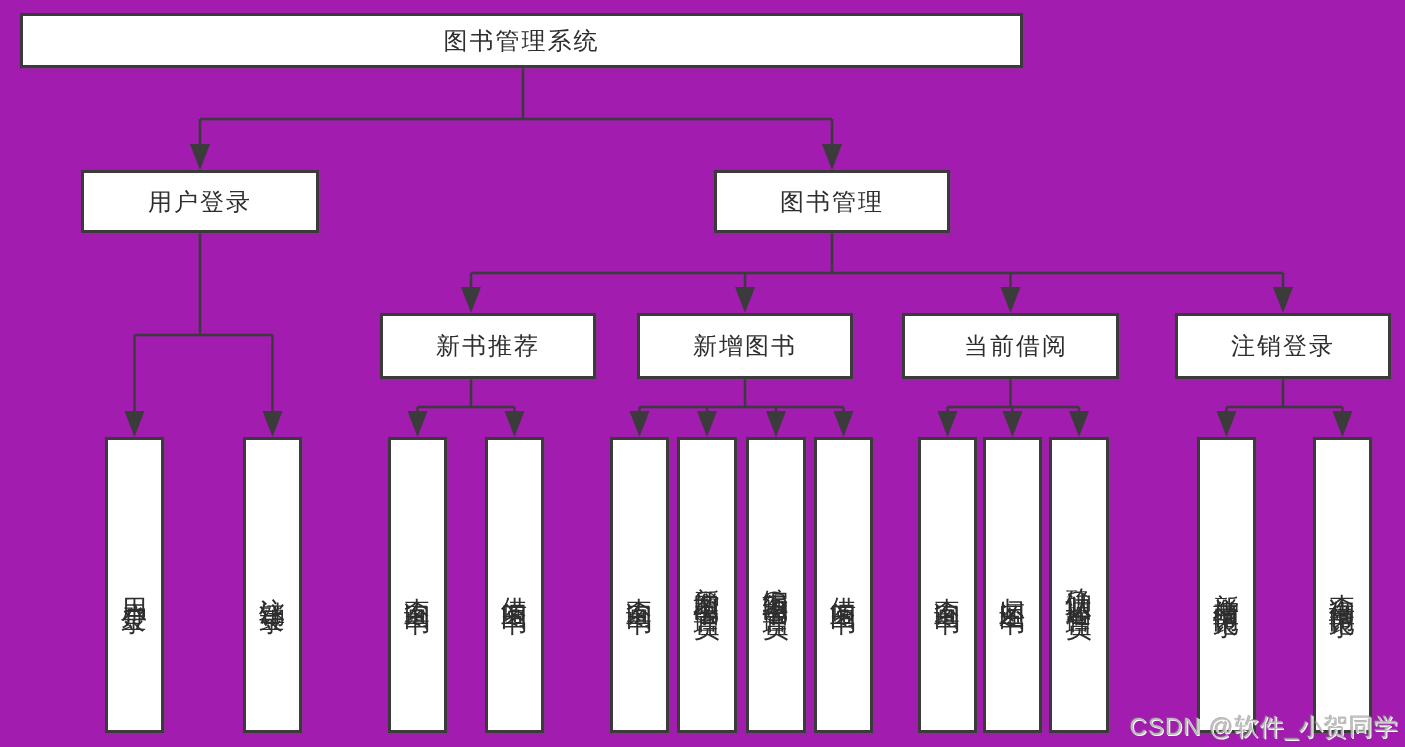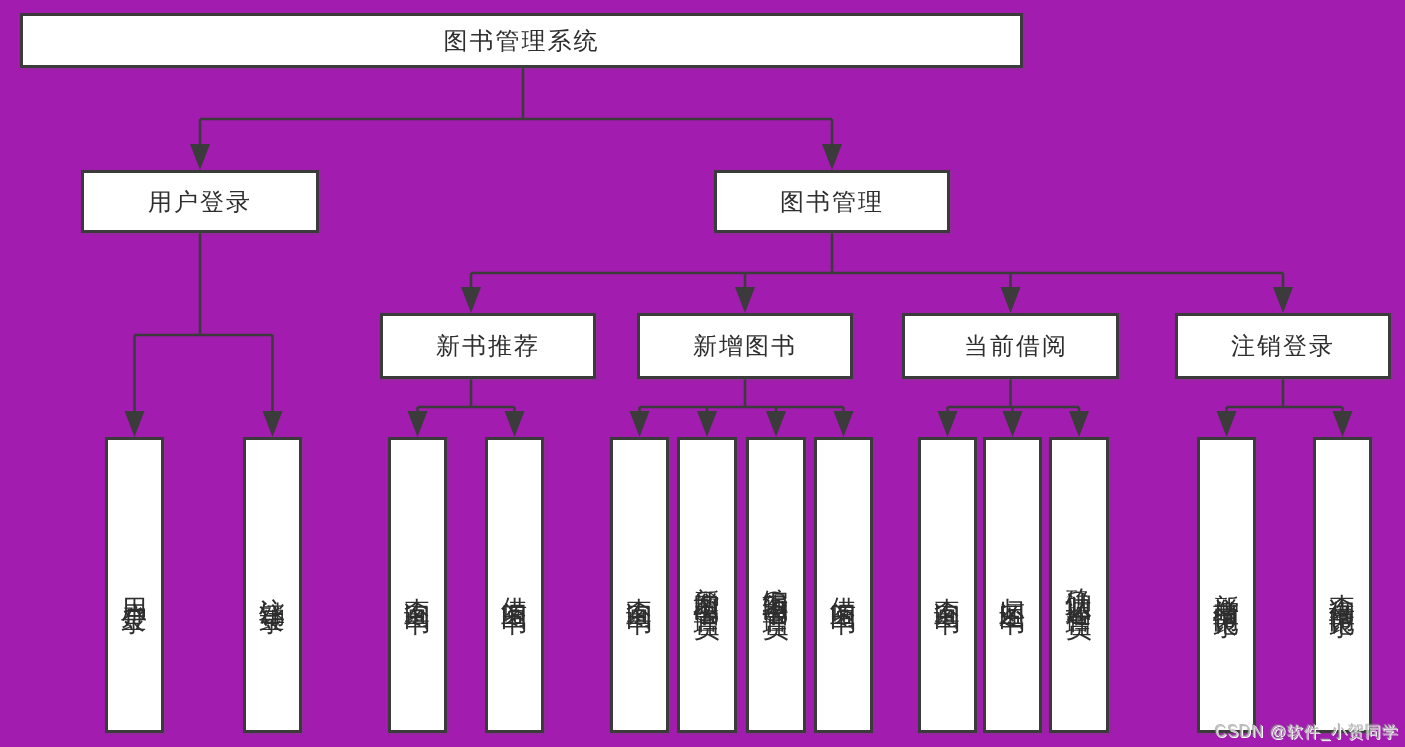--- a/index.html
+++ b/index.html
@@ -55,21 +55,21 @@
   .n-l7  { left: 814px;  top: 437px; width: 59px; height: 296px; }
   .n-l8  { left: 918px;  top: 437px; width: 59px; height: 296px; }
   .n-l9  { left: 983px;  top: 437px; width: 59px; height: 296px; }
   .n-l10 { left: 1049px; top: 437px; width: 60px; height: 296px; }
   .n-l11 { left: 1197px; top: 437px; width: 59px; height: 296px; }
   .n-l12 { left: 1313px; top: 437px; width: 59px; height: 296px; }
   .watermark {
     position: absolute;
     right: 6px;
     bottom: 4px;
-    font-size: 16px;
+    font-size: 24px;
     letter-spacing: 1px;
     color: #bdbdbd;
     text-shadow: 1px 1px 0 #ffffff, -1px -1px 0 rgba(125,125,125,0.55);
     z-index: 5;
   }
 </style>
 </head>
 <body>
 
 <div class="canvas">

